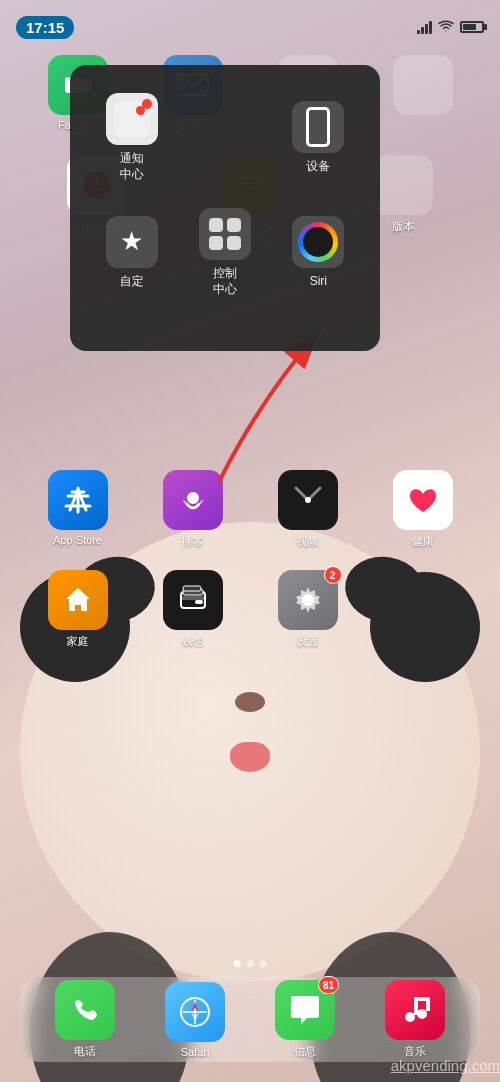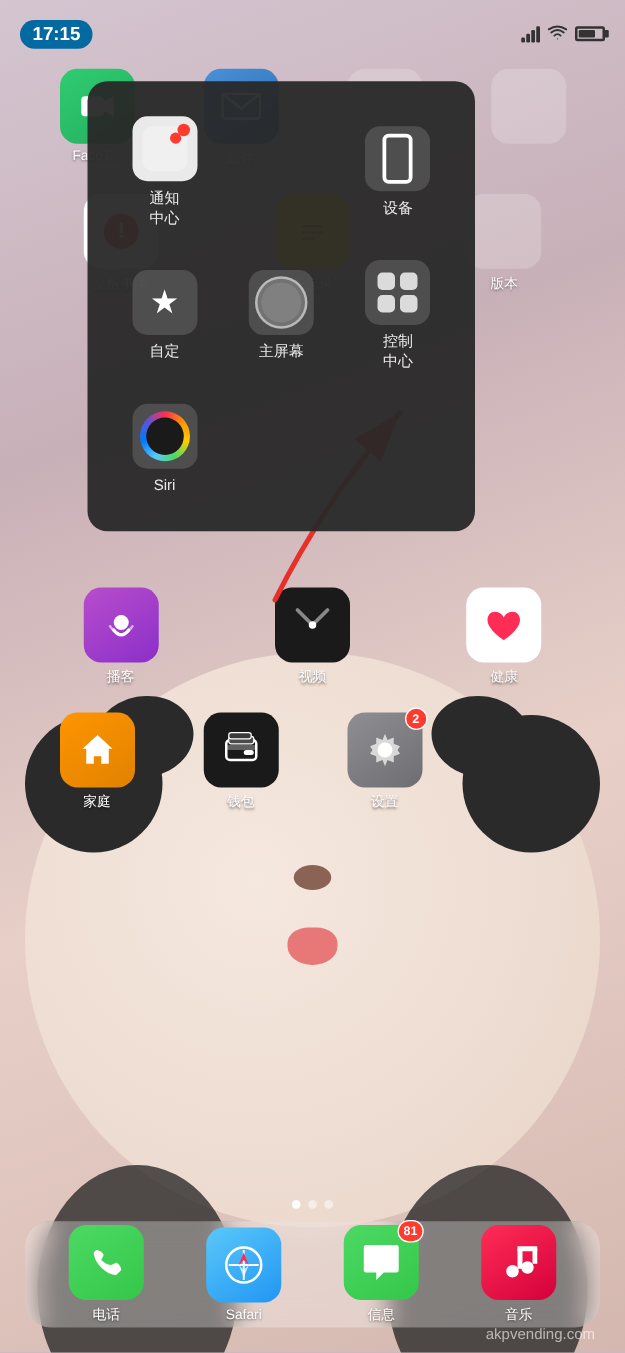--- a/index.html
+++ b/index.html
@@ -351,24 +351,25 @@
       width: 14px;
       height: 14px;
       background: white;
       border-radius: 4px;
     }
 
     
     .watermark {
       position: absolute;
       bottom: 8px;
-      right: 24px;
-      font-size: 12px;
+      right: 0;
+      font-size: 15px;
       color: rgba(255,255,255,0.6);
       z-index: 200;
+      text-decoration: underline;
     }
   </style>
 </head>
 <body>
 
 <div class="wallpaper">
 
   <div style="position:absolute;bottom:100px;left:50%;transform:translateX(-50%);width:460px;height:460px;border-radius:50%;background:radial-gradient(circle at 40% 40%, #f5e8df, #e8d4c8);"></div>
 
   <div style="position:absolute;bottom:400px;left:20px;width:110px;height:110px;border-radius:50%;background:#2a2a2a;"></div>
@@ -461,20 +462,33 @@
     </div>
     <span class="app-label">备忘录</span>
   </div>
   <div class="app-item">
     <div class="app-icon" style="background:rgba(255,255,255,0.2);"></div>
     <span class="app-label">版本</span>
   </div>
 </div>
 
 <div class="app-row" style="top:470px;">
+  <div class="app-item">
+    <div class="app-icon icon-appstore">
+      <svg width="36" height="36" viewBox="0 0 36 36">
+        <line x1="18" y1="6" x2="18" y2="30" stroke="white" stroke-width="3" stroke-linecap="round"></line>
+        <line x1="6" y1="24" x2="30" y2="24" stroke="white" stroke-width="3" stroke-linecap="round"></line>
+        <line x1="8" y1="14" x2="28" y2="14" stroke="white" stroke-width="3" stroke-linecap="round"></line>
+        <line x1="12" y1="10" x2="24" y2="10" stroke="white" stroke-width="3" stroke-linecap="round"></line>
+
+        <path d="M10,28 L18,8 L26,28" stroke="white" stroke-width="3" fill="none" stroke-linecap="round" stroke-linejoin="round"></path>
+      </svg>
+    </div>
+    <span class="app-label">App Store</span>
+  </div>
   <div class="app-item">
     <div class="app-icon icon-podcasts">
       <svg width="32" height="32" viewBox="0 0 32 32">
         <circle cx="16" cy="14" r="6" fill="white"></circle>
         <path d="M10 20 Q16 28 22 20" stroke="white" stroke-width="2.5" fill="none" stroke-linecap="round"></path>
         <path d="M7 17 Q16 30 25 17" stroke="white" stroke-width="2" fill="none" stroke-linecap="round" opacity="0.6"></path>
       </svg>
     </div>
     <span class="app-label">播客</span>
   </div>
@@ -608,28 +622,20 @@
     <span class="menu-label">设备</span>
   </div>
 
   <div class="menu-item">
     <div class="menu-icon" style="background:rgba(255,255,255,0.15);">
       <span class="star-icon">★</span>
     </div>
     <span class="menu-label">自定</span>
   </div>
 
-  <div class="menu-item">
-    <div class="menu-icon" style="background:rgba(255,255,255,0.15);flex-direction:column;gap:2px;">
-      <div class="home-btn-wrap">
-        <div class="home-btn-inner"></div>
-      </div>
-    </div>
-    <span class="menu-label">主屏幕</span>
-  </div>
 
   <div class="menu-item">
     <div class="menu-icon" style="background:rgba(255,255,255,0.15);">
       <div class="cc-icon-wrap">
         <div class="cc-row">
           <div class="cc-toggle" style="background:rgba(255,255,255,0.8);"></div>
           <div class="cc-toggle" style="background:rgba(255,255,255,0.8);"></div>
         </div>
         <div class="cc-row">
           <div class="cc-toggle" style="background:rgba(255,255,255,0.8);"></div>

